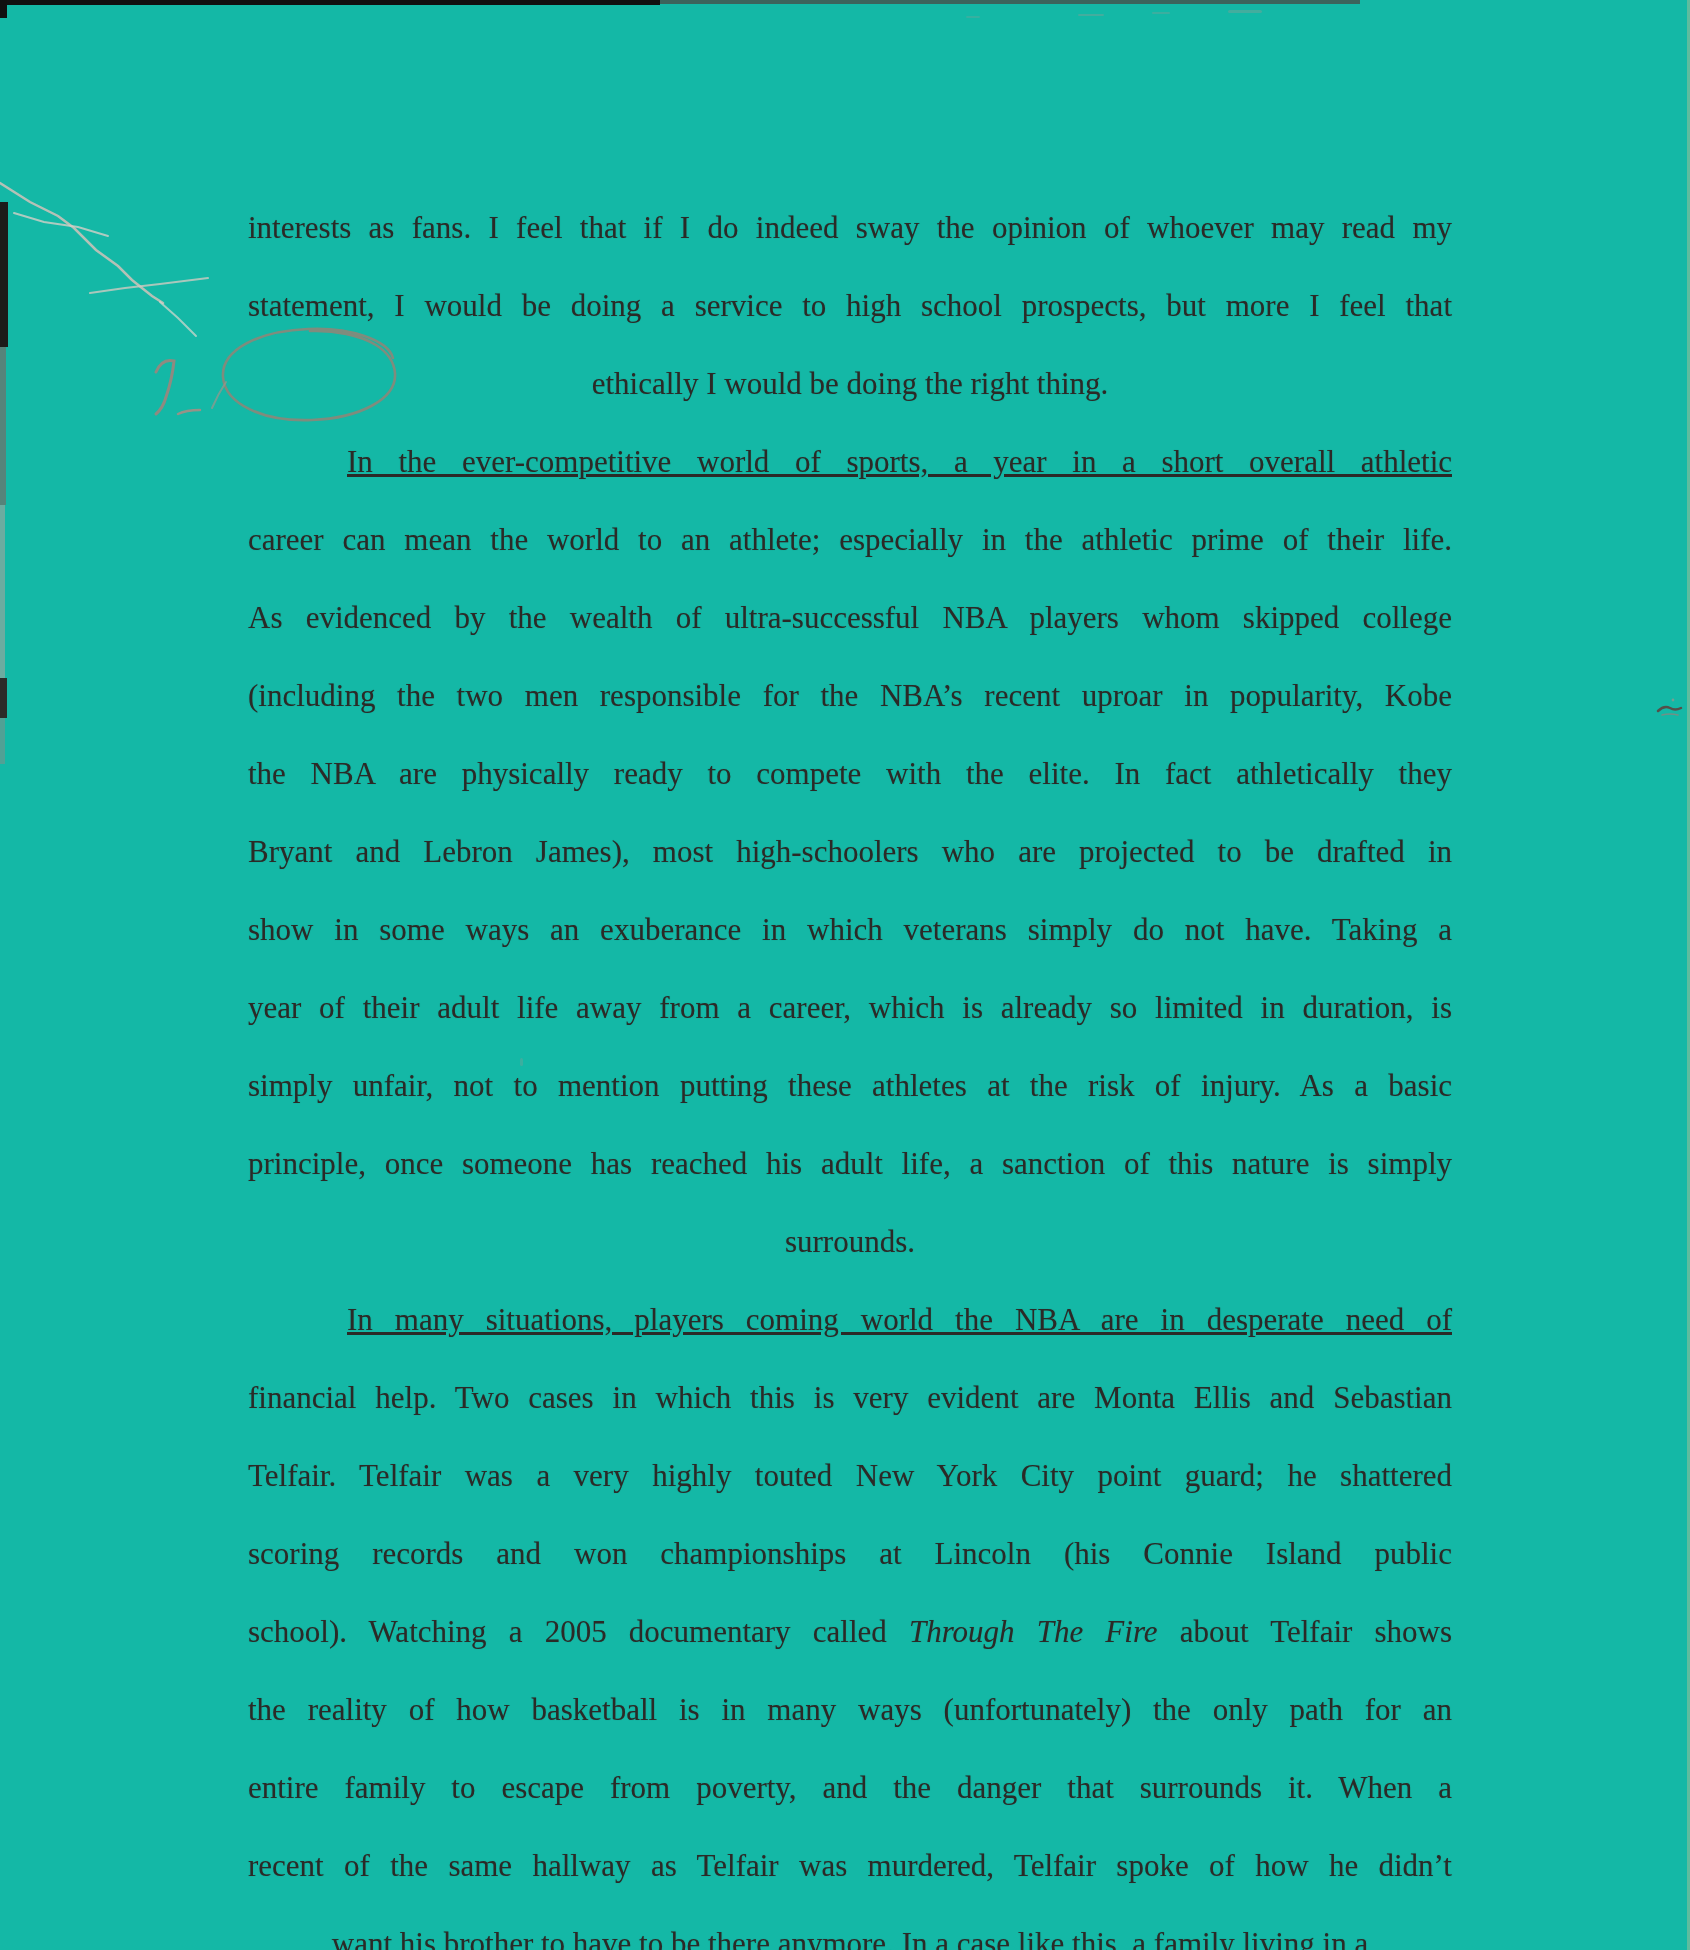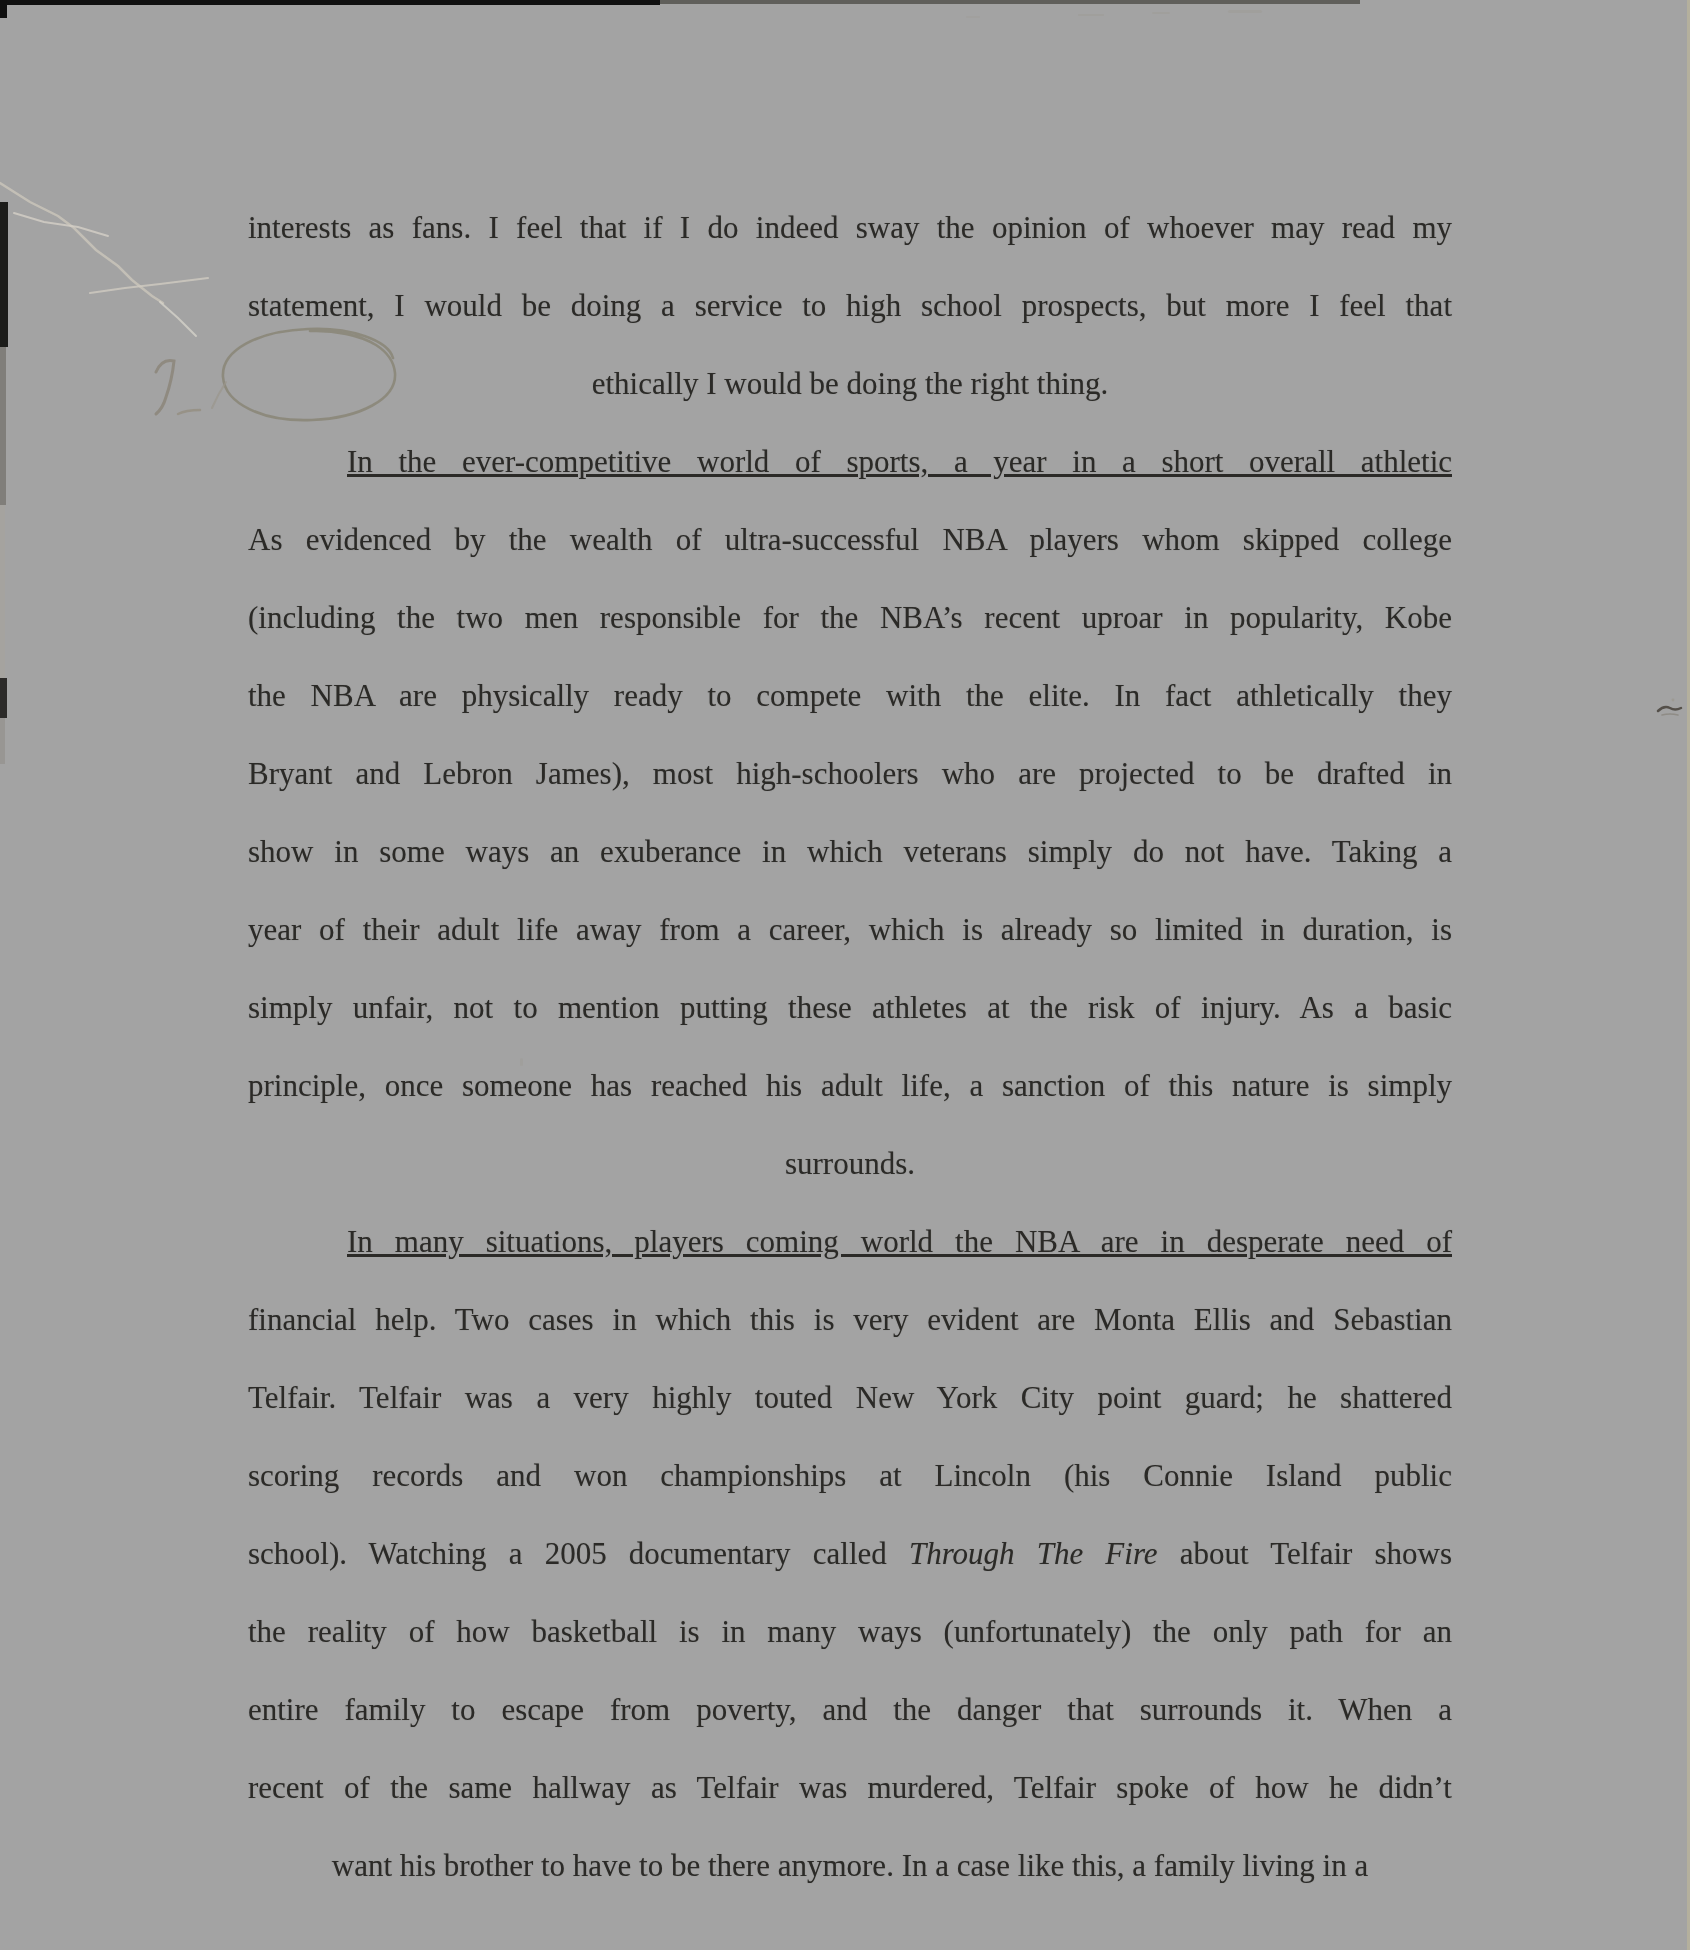--- a/index.html
+++ b/index.html
@@ -1,19 +1,19 @@
 <!DOCTYPE html>
 <html><head>
 <meta charset="utf-8">
 <style>
   html,body{margin:0;padding:0;background:#2e2e2e;}
   .page{
     position:relative;
     width:1690px;height:1950px;
-    background:#a3a3a3;
+    background:#14b8a6;
     overflow:hidden;
     font-family:"Liberation Serif","DejaVu Serif",serif;
   }
   
   .bar{position:absolute;}
   .top-bar-left{left:0;top:0;width:660px;height:5px;background:#111;}
   .top-bar-right{left:660px;top:0;width:700px;height:4px;background:#4a4843;opacity:.75;}
   .left-bar-corner{left:0;top:0;width:7px;height:18px;background:#101010;}
   .left-bar-a{left:0;top:202px;width:8px;height:145px;background:#1c1c1a;}
   .left-bar-b{left:0;top:347px;width:6px;height:158px;background:#716e68;opacity:.7;}
@@ -79,20 +79,21 @@
     <path d="M 6,17 q 6,-6 12,-3 q 5,3 11,0" fill="none" stroke="#55504a" stroke-width="2.5" stroke-linecap="round"></path>
     <path d="M 10,21 q 8,-2 16,0" fill="none" stroke="#8a867e" stroke-width="1.5" stroke-linecap="round" opacity="0.8"></path>
     <circle cx="21" cy="6" r="1.4" fill="#9a968c" opacity="0.7"></circle>
   </svg>
 
   <div id="text-block">
       <div class="line j"><span>interests as fans. I feel that if I do indeed sway the opinion of whoever may read my</span></div>
       <div class="line j"><span>statement, I would be doing a service to high school prospects, but more I feel that</span></div>
       <div class="line"><span>ethically I would be doing the right thing.</span></div>
       <div class="line j ind"><span>In the ever-competitive world of sports, a year in a short overall athletic</span></div>
+      <div class="line j"><span>career can mean the world to an athlete; especially in the athletic prime of their life.</span></div>
       <div class="line j"><span>As evidenced by the wealth of ultra-successful NBA players whom skipped college</span></div>
       <div class="line j"><span>(including the two men responsible for the NBA’s recent uproar in popularity, Kobe</span></div>
       <div class="line j"><span>the NBA are physically ready to compete with the elite.  In fact athletically they</span></div>
       <div class="line j"><span>Bryant and Lebron James), most high-schoolers who are projected to be drafted in</span></div>
       <div class="line j"><span>show in some ways an exuberance in which veterans simply do not have. Taking a</span></div>
       <div class="line j"><span>year of their adult life away from a career, which is already so limited in duration, is</span></div>
       <div class="line j"><span>simply unfair, not to mention putting these athletes at the risk of injury. As a basic</span></div>
       <div class="line j"><span>principle, once someone has reached his adult life, a sanction of this nature is simply</span></div>
       <div class="line"><span>surrounds.</span></div>
       <div class="line j ind"><span>In many situations, players coming world the NBA are in desperate need of</span></div>

